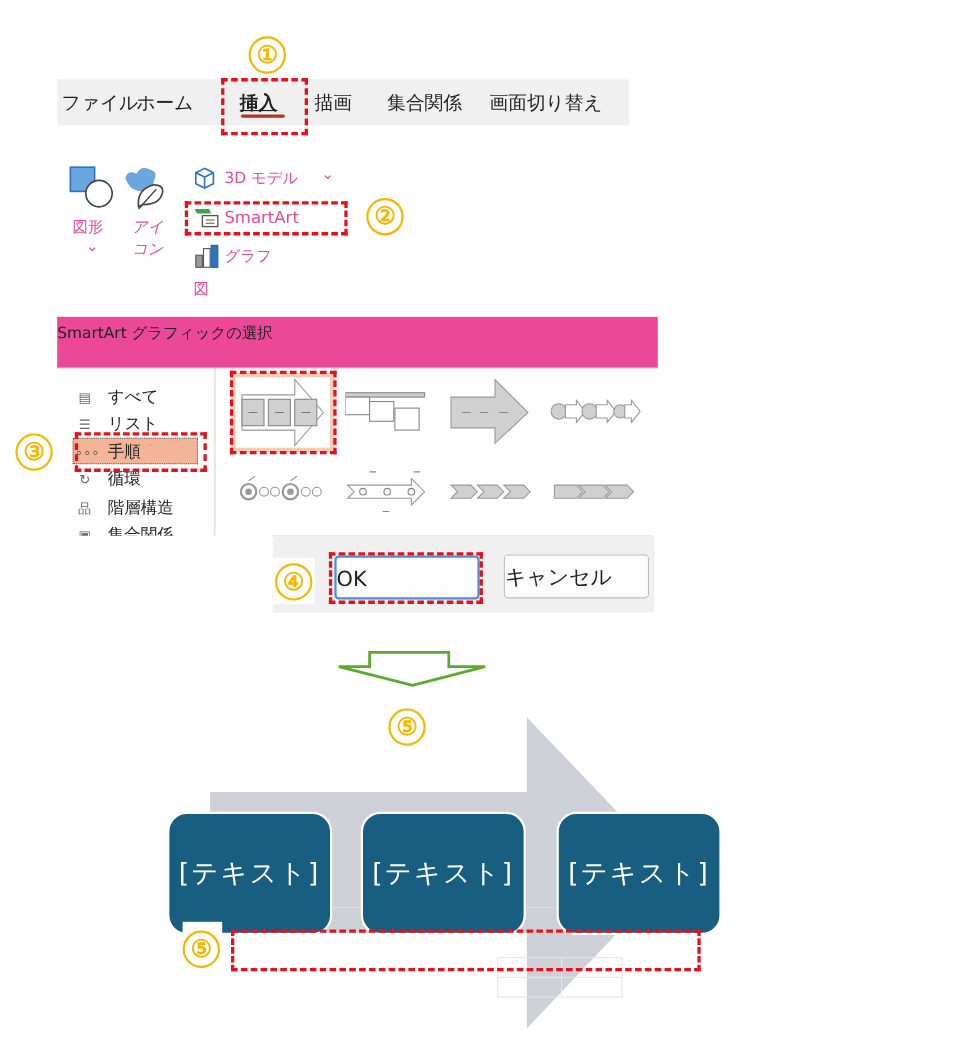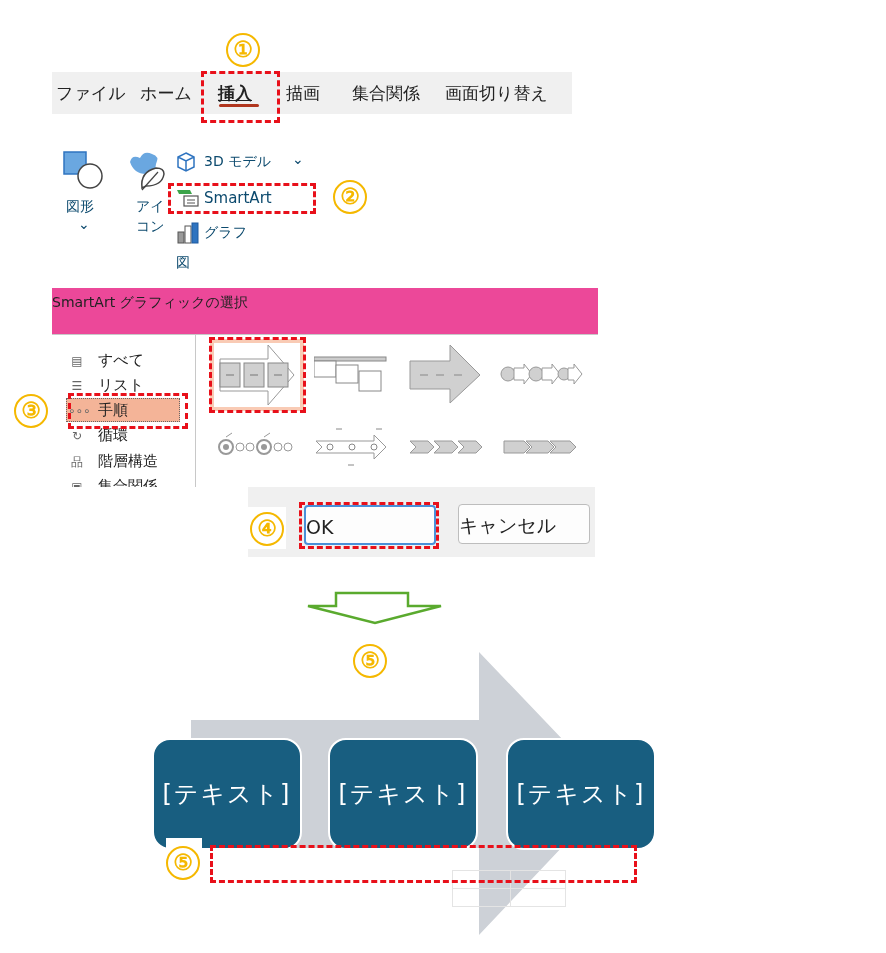--- a/index.html
+++ b/index.html
@@ -11,21 +11,21 @@
            font-family:"Liberation Sans", sans-serif; box-sizing:content-box; }
   .redbox { position:absolute; border:3px dashed #e8101a; box-sizing:border-box; }
 
   
   .tabs { left:52px; top:72px; width:520px; height:42px; background:#f0f0f0; }
   .tab { position:absolute; top:10px; font-size:17px; color:#222; white-space:nowrap; }
   .tab.active { font-weight:bold; }
   .tab-underline { position:absolute; left:219px; top:104px; width:40px; height:3px; background:#b0361e; border-radius:2px; }
 
   
-  .ribbon-label { font-size:14px; color:#0c4a6e; position:absolute; white-space:nowrap; }
+  .ribbon-label { font-size:14px; color:#ec4899; position:absolute; white-space:nowrap; }
 
   
   .dlg-title { left:52px; top:288px; width:546px; height:46px; background:#ec4899;
                border-bottom:1px solid #c8c8c8; font-size:14px; }
   .dlg-title span { position:absolute; left:0; top:6px; }
   .dlg-left { left:52px; top:335px; width:143px; height:152px; background:#fff; }
   .dlg-divider { left:195px; top:335px; width:1px; height:152px; background:#c8c8c8; }
   .cat { position:absolute; left:16px; font-size:15px; white-space:nowrap; }
   .cat .ico { display:inline-block; width:18px; font-size:12px; color:#666; text-align:center; margin-right:12px; }
   .cat-sel { left:66px; top:398px; width:114px; height:24px; background:#f4b498; border:1px dotted #666; box-sizing:border-box; }
@@ -41,39 +41,39 @@
             border-radius:18px; color:#fff; font-size:24px; text-align:center; line-height:108px;
             box-sizing:border-box; letter-spacing:2px; white-space:nowrap; }
 </style>
 </head>
 <body>
 
 <div class="badge" style="left:226px;top:33px;">①</div>
 
 <div class="abs tabs">
   <span class="tab" style="left:4px;">ファイル</span>
-  <span class="tab" style="left:88px;">ホーム</span>
+  <span class="tab" style="left:72px;">ホーム</span>
   <span class="tab active" style="left:166px;text-decoration:underline;">挿入</span>
   <span class="tab" style="left:234px;">描画</span>
   <span class="tab" style="left:300px;">集合関係</span>
   <span class="tab" style="left:393px;">画面切り替え</span>
 </div>
 <div class="tab-underline"></div>
 <div class="redbox" style="left:201px;top:71px;width:79px;height:52px;"></div>
 
 <div class="abs" style="left:58px;top:150px;width:48px;height:90px;">
   <svg width="44" height="40" viewBox="0 0 44 40" style="position:absolute;left:4px;top:0;">
     <rect x="2" y="2" width="22" height="22" fill="#6aa7e0" stroke="#2f74c0" stroke-width="1.5"></rect>
     <circle cx="28" cy="26" r="12" fill="#fff" stroke="#444" stroke-width="1.5"></circle>
   </svg>
   <span class="ribbon-label" style="left:8px;top:48px;">図形</span>
   <span class="ribbon-label" style="left:20px;top:66px;">⌄</span>
 </div>
 
-<div class="abs" style="left:126px;top:150px;width:48px;height:90px;">
+<div class="abs" style="left:110px;top:150px;width:48px;height:90px;font-style:italic;">
   <svg width="44" height="44" viewBox="0 0 44 44" style="position:absolute;left:0;top:0;">
     <path d="M4 12 Q6 4 14 8 Q18 0 26 4 Q34 6 30 14 Q30 22 20 24 Q8 24 4 12Z" fill="#6aa7e0"></path>
     <path d="M16 38 Q14 22 30 18 Q38 18 38 24 Q36 36 20 36Z" fill="#fff" stroke="#444" stroke-width="1.5"></path>
     <line x1="16" y1="40" x2="32" y2="22" stroke="#444" stroke-width="1.2"></line>
   </svg>
   <span class="ribbon-label" style="left:10px;top:48px;">アイ</span>
   <span class="ribbon-label" style="left:10px;top:68px;">コン</span>
 </div>
 
 <div class="abs" style="left:176px;top:151px;width:130px;height:22px;">

